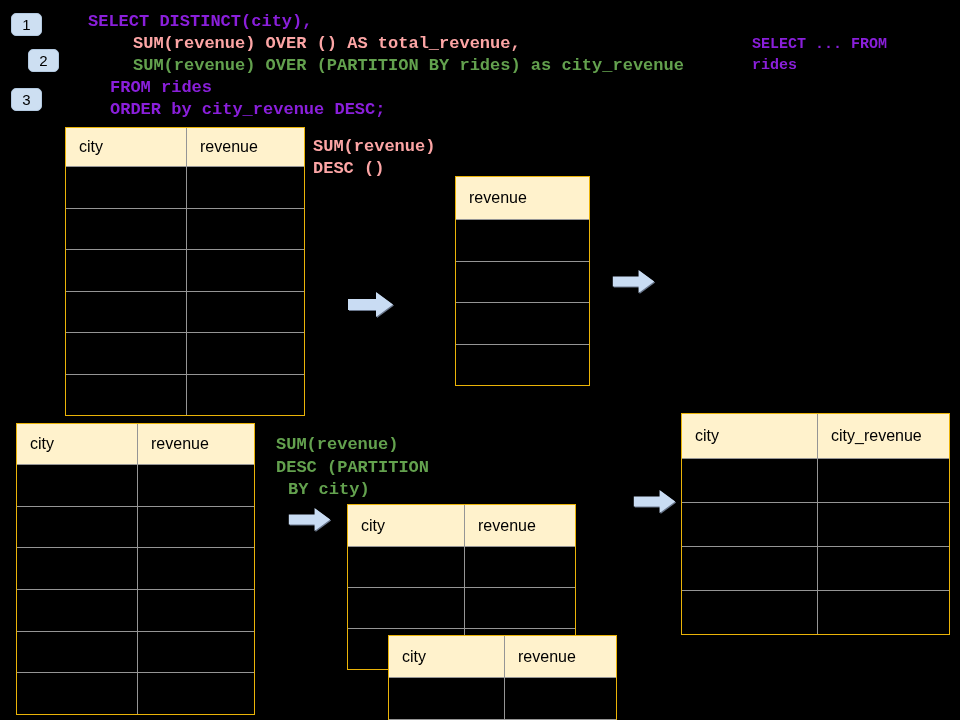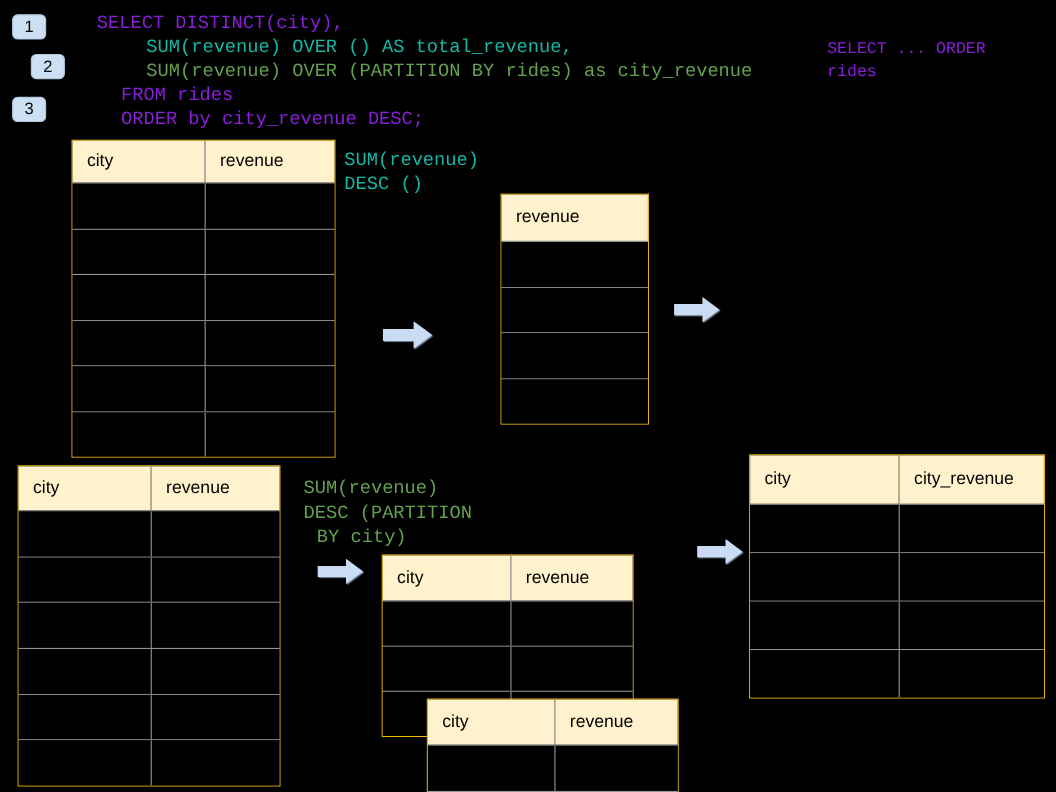--- a/index.html
+++ b/index.html
@@ -5,28 +5,28 @@
   html,body{margin:0;padding:0;}
   body{
     width:960px;height:720px;overflow:hidden;position:relative;
     background:#000;
     font-family:"Liberation Sans", sans-serif;
   }
   
   .code{
     position:absolute;
     font-family:"Liberation Mono","DejaVu Sans Mono",monospace;
-    font-weight:normal;
+    font-weight:bold;
     font-size:17px;
     line-height:22px;
     white-space:pre;
   }
   .code.small{font-size:15px;line-height:21px;}
   .purple{color:#8A1FDB;}
-  .red{color:#14b8a6;}
+  .red{color:#fca5a5;}
   .green{color:#63A14E;}
   
   .badge{
     position:absolute;width:31px;height:23px;
     background:#CDDFF2;border:1px solid #B3C9E0;border-radius:5px;
     display:flex;align-items:center;justify-content:center;
     color:#000;font-size:15px;box-sizing:border-box;
   }
   
   .tbl{
@@ -61,21 +61,21 @@
 <div class="badge" style="left:11px;top:13px;">1</div>
 <div class="badge" style="left:28px;top:49px;">2</div>
 <div class="badge" style="left:11px;top:88px;">3</div>
 
 <div class="code purple" style="left:88px;top:11px;">SELECT DISTINCT(city),</div>
 <div class="code red" style="left:133px;top:33px;">SUM(revenue) OVER () AS total_revenue,</div>
 <div class="code green" style="left:133px;top:55px;">SUM(revenue) OVER (PARTITION BY rides) as city_revenue</div>
 <div class="code purple" style="left:110px;top:77px;">FROM rides</div>
 <div class="code purple" style="left:110px;top:99px;">ORDER by city_revenue DESC;</div>
 
-<div class="code small purple" style="left:752px;top:34px;">SELECT ... ORDER</div>
+<div class="code small purple" style="left:752px;top:34px;">SELECT ... FROM</div>
 <div class="code small purple" style="left:752px;top:55px;">rides</div>
 
 <div class="code red" style="left:313px;top:136px;">SUM(revenue)</div>
 <div class="code red" style="left:313px;top:158px;">DESC ()</div>
 
 <div class="code green" style="left:276px;top:434px;">SUM(revenue)</div>
 <div class="code green" style="left:276px;top:457px;">DESC (PARTITION</div>
 <div class="code green" style="left:276px;top:479px;margin-left:12px;">BY city)</div>
 
 <div class="tbl t1" style="left:65px;top:127px;width:240px;">

